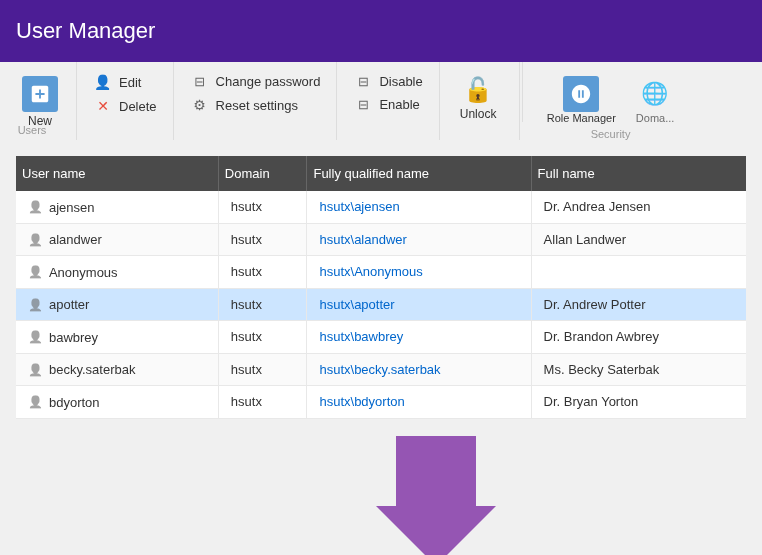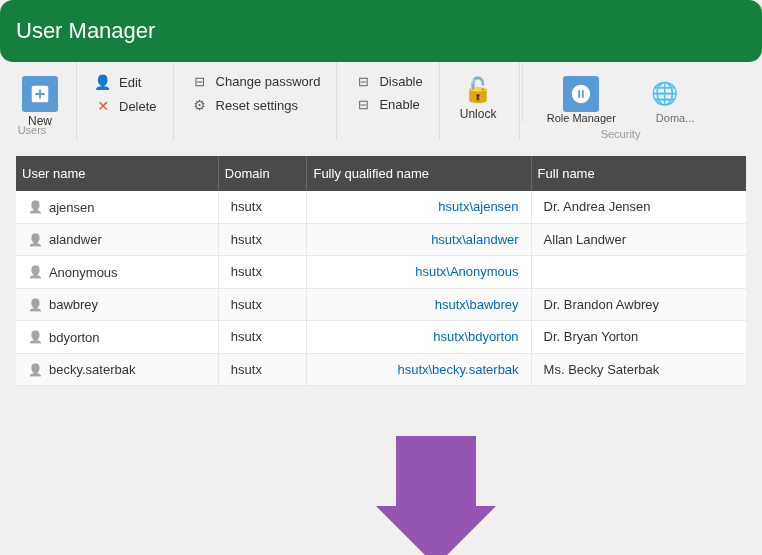--- a/index.html
+++ b/index.html
@@ -1,28 +1,27 @@
 <!DOCTYPE html>
 <html><head>
   <meta charset="utf-8">
   <style>
     * { margin: 0; padding: 0; box-sizing: border-box; }
     body { font-family: Arial, sans-serif; font-size: 13px; background: #f0f0f0; width: 762px; height: 555px; overflow: hidden; }
 
     
     .header {
-      background: #15803d;
+      background: #4c1d95;
       color: white;
       padding: 12px 16px;
       font-size: 22px;
       font-weight: 300;
       height: 62px;
       display: flex;
       align-items: center;
-      border-radius: 13px;
     }
 
     .toolbar-wrapper {
       display: flex;
       height: 78px;
       position: relative;
       flex: 1;
     }
 
     .tb-group {
@@ -148,21 +147,20 @@
       border-right: 1px solid #e8e8e8;
       color: #333;
     }
 
     tbody td:last-child {
       border-right: none;
     }
 
     tbody td.link {
       color: #0066cc;
-      text-align: right;
     }
 
     .user-icon {
       display: inline-flex;
       align-items: center;
       gap: 6px;
     }
 
     .user-icon::before {
       content: '👤';
@@ -287,21 +285,21 @@
     <div class="tb-btn">
       <div class="role-manager-icon">
         <svg width="22" height="22" viewBox="0 0 24 24" fill="white">
             <path d="M12 2C6.48 2 2 6.48 2 12s4.48 10 10 10 10-4.48 10-10S17.52 2 12 2zm-1 14H9V8h2v8zm4 0h-2V8h2v8z"></path>
           </svg>
       </div>
       <span class="label" style="font-size:11px; color:#333;">Role Manager</span>
     </div>
     <div class="tb-btn" style="opacity:0.7;">
       <div style="width:36px;height:36px;display:flex;align-items:center;justify-content:center;font-size:22px;">🌐</div>
-      <span class="label" style="font-size:11px; color:#333;margin-left:20px;">Doma...</span>
+      <span class="label" style="font-size:11px; color:#333;">Doma...</span>
     </div>
     <div class="tb-security-label">Security</div>
   </div>
 </div>
 
 <div class="table-area" style="position:relative;">
   <table>
     <thead>
       <tr>
         <th>User name</th>
@@ -322,37 +320,43 @@
           <td>hsutx</td>
           <td class="link">hsutx\alandwer</td>
           <td>Allan Landwer</td>
         </tr>
         <tr>
           <td><span class="user-icon">Anonymous</span></td>
           <td>hsutx</td>
           <td class="link">hsutx\Anonymous</td>
           <td></td>
         </tr>
+        <tr class="selected">
+          <td><span class="user-icon">apotter</span></td>
+          <td>hsutx</td>
+          <td class="link">hsutx\apotter</td>
+          <td>Dr. Andrew Potter</td>
+        </tr>
         <tr>
           <td><span class="user-icon">bawbrey</span></td>
           <td>hsutx</td>
           <td class="link">hsutx\bawbrey</td>
           <td>Dr. Brandon Awbrey</td>
         </tr>
         <tr>
+          <td><span class="user-icon">becky.saterbak</span></td>
+          <td>hsutx</td>
+          <td class="link">hsutx\becky.saterbak</td>
+          <td>Ms. Becky Saterbak</td>
+        </tr>
+        <tr>
           <td><span class="user-icon">bdyorton</span></td>
           <td>hsutx</td>
           <td class="link">hsutx\bdyorton</td>
           <td>Dr. Bryan Yorton</td>
-        </tr>
-        <tr>
-          <td><span class="user-icon">becky.saterbak</span></td>
-          <td>hsutx</td>
-          <td class="link">hsutx\becky.saterbak</td>
-          <td>Ms. Becky Saterbak</td>
         </tr>
       </tbody>
   </table>
 
   <div class="arrow-overlay">
     <svg width="120" height="130" viewBox="0 0 120 130">
       <polygon points="20,0 100,0 100,70 120,70 60,130 0,70 20,70" fill="#8B44AC" opacity="0.9"></polygon>
     </svg>
   </div>
 </div>

